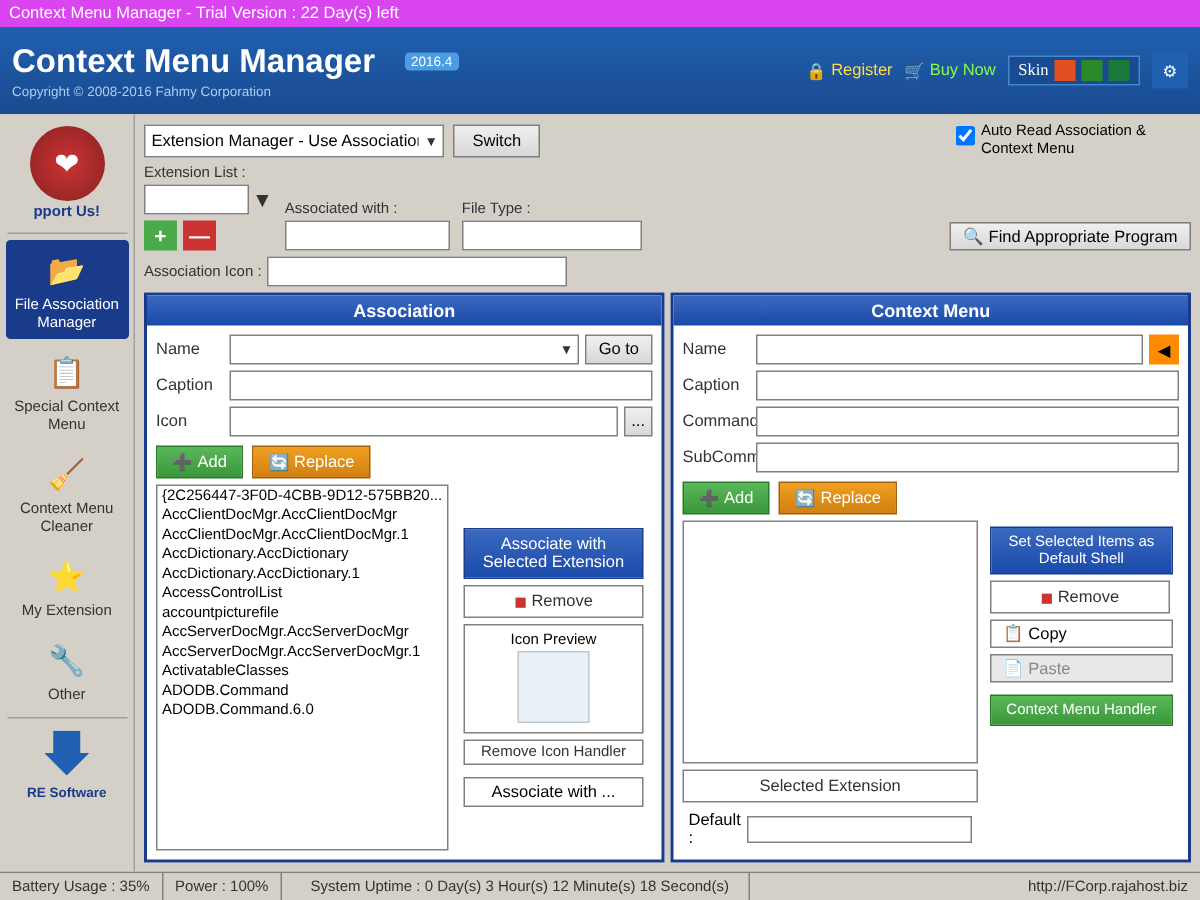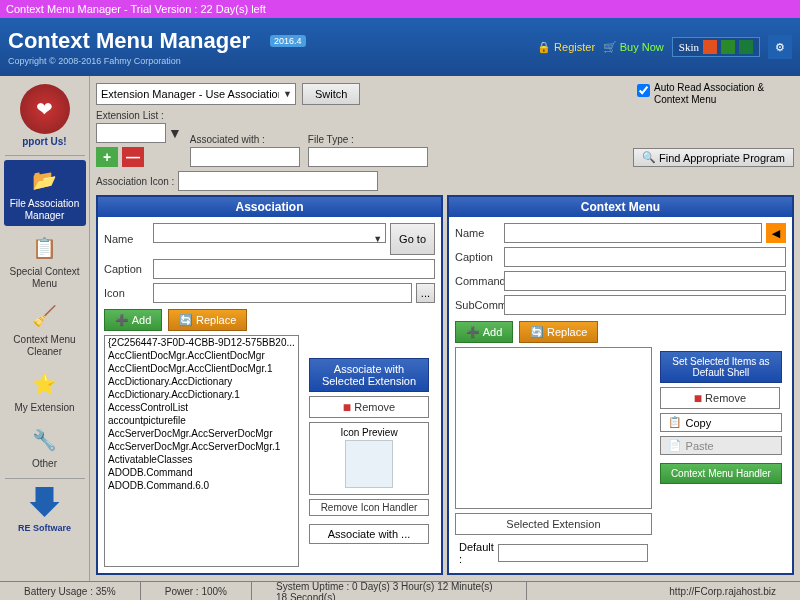--- a/index.html
+++ b/index.html
@@ -59,21 +59,21 @@
     .assoc-icon-row { display: flex; align-items: center; gap: 4px; }
     .assoc-icon-input { background: white; border: 1px solid #808080; height: 20px; font-size: 11px; width: 200px; padding: 1px 3px; }
 
     
     .assoc-panel { flex: 1; background: white; border: 2px solid #1a3a8a; display: flex; flex-direction: column; }
     .panel-header { background: linear-gradient(to bottom, #3a6abf, #1a4aaa); color: white; text-align: center; padding: 3px; font-size: 12px; font-weight: bold; }
     .panel-body { padding: 6px; flex: 1; display: flex; flex-direction: column; gap: 4px; }
     .panel-field-row { display: flex; align-items: center; gap: 4px; }
     .panel-field-label { width: 45px; font-size: 11px; color: #333; }
     .panel-field-input { flex: 1; background: white; border: 1px solid #808080; height: 20px; font-size: 11px; padding: 1px 3px; }
-    .goto-btn { background: linear-gradient(to bottom, #f0f0f0, #d8d8d8); border: 1px solid #808080; padding: 1px 8px; font-size: 11px; cursor: pointer; height: 32px; }
+    .goto-btn { background: linear-gradient(to bottom, #f0f0f0, #d8d8d8); border: 1px solid #808080; padding: 1px 8px; font-size: 11px; cursor: pointer; height: 20px; }
     .ellipsis-btn { background: linear-gradient(to bottom, #f0f0f0, #d8d8d8); border: 1px solid #808080; padding: 1px 4px; font-size: 11px; cursor: pointer; height: 20px; }
     .add-replace-row { display: flex; gap: 6px; margin-top: 2px; }
     .action-btn-green { background: linear-gradient(to bottom, #5ab85a, #3a983a); border: 1px solid #2a782a; color: white; padding: 2px 10px; font-size: 11px; cursor: pointer; display: flex; align-items: center; gap: 3px; height: 22px; }
     .action-btn-orange { background: linear-gradient(to bottom, #f0a020, #d08010); border: 1px solid #a06010; color: white; padding: 2px 10px; font-size: 11px; cursor: pointer; display: flex; align-items: center; gap: 3px; height: 22px; }
     .assoc-list { flex: 1; border: 1px solid #808080; overflow-y: auto; font-size: 10px; background: white; min-height: 120px; }
     .assoc-list-item { padding: 1px 3px; cursor: pointer; }
 
     
     .middle-actions { display: flex; flex-direction: column; align-items: center; gap: 4px; justify-content: center; padding: 4px 6px; min-width: 130px; }
     .assoc-with-btn { background: linear-gradient(to bottom, #3a6abf, #1a4aaa); color: white; border: 1px solid #1a3a8a; padding: 4px 8px; font-size: 11px; cursor: pointer; text-align: center; width: 120px; }
@@ -89,21 +89,21 @@
     .ctx-list-area { flex: 1; border: 1px solid #808080; background: white; min-height: 80px; overflow-y: auto; }
     .ctx-right-actions { display: flex; flex-direction: column; gap: 4px; padding: 4px; min-width: 130px; }
     .set-default-btn { background: linear-gradient(to bottom, #3a6abf, #1a4aaa); color: white; border: 1px solid #1a3a8a; padding: 4px 6px; font-size: 10px; cursor: pointer; text-align: center; }
     .copy-btn { background: white; border: 1px solid #808080; padding: 2px 8px; font-size: 11px; cursor: pointer; display: flex; align-items: center; gap: 3px; }
     .paste-btn { background: #e8e8e8; border: 1px solid #808080; padding: 2px 8px; font-size: 11px; color: #888; display: flex; align-items: center; gap: 3px; }
     .ctx-handler-btn { background: linear-gradient(to bottom, #5ab85a, #3a983a); border: 1px solid #2a782a; color: white; padding: 4px 6px; font-size: 10px; cursor: pointer; text-align: center; margin-top: 4px; }
     .default-row { display: flex; align-items: center; gap: 4px; padding: 2px 4px; }
 
     
     .status-bar { background: #d4d0c8; border-top: 1px solid #808080; display: flex; height: 20px; }
-    .status-segment { padding: 2px 24px; border-right: 1px solid #808080; font-size: 10px; display: flex; align-items: center; color: #333; }
+    .status-segment { padding: 2px 8px; border-right: 1px solid #808080; font-size: 10px; display: flex; align-items: center; color: #333; }
     .status-segment:last-child { border-right: none; flex: 1; justify-content: flex-end; }
 
     
     .icon-plus { color: white; font-size: 14px; font-weight: bold; }
     .icon-minus { color: white; font-size: 14px; font-weight: bold; }
 
     select.dropdown-select { appearance: none; padding-right: 16px; position: relative; }
     .select-wrapper { position: relative; display: inline-block; }
     .select-wrapper::after { content: '▼'; position: absolute; right: 4px; top: 50%; transform: translateY(-50%); font-size: 9px; pointer-events: none; color: #333; }
   </style>
@@ -371,15 +371,15 @@
         </div>
       </div>
 
     </div>
   </div>
 </div>
 
 <div class="status-bar">
   <span class="status-segment">Battery Usage : 35%</span>
   <span class="status-segment">Power : 100%</span>
-  <span class="status-segment" style="flex:1;">System Uptime : 0 Day(s) 3 Hour(s) 12 Minute(s) 18 Second(s)</span>
+  <span class="status-segment" style="flex:1;margin-left:11px;">System Uptime : 0 Day(s) 3 Hour(s) 12 Minute(s) 18 Second(s)</span>
   <span class="status-segment">http://FCorp.rajahost.biz</span>
 </div>
 
 </body></html>

